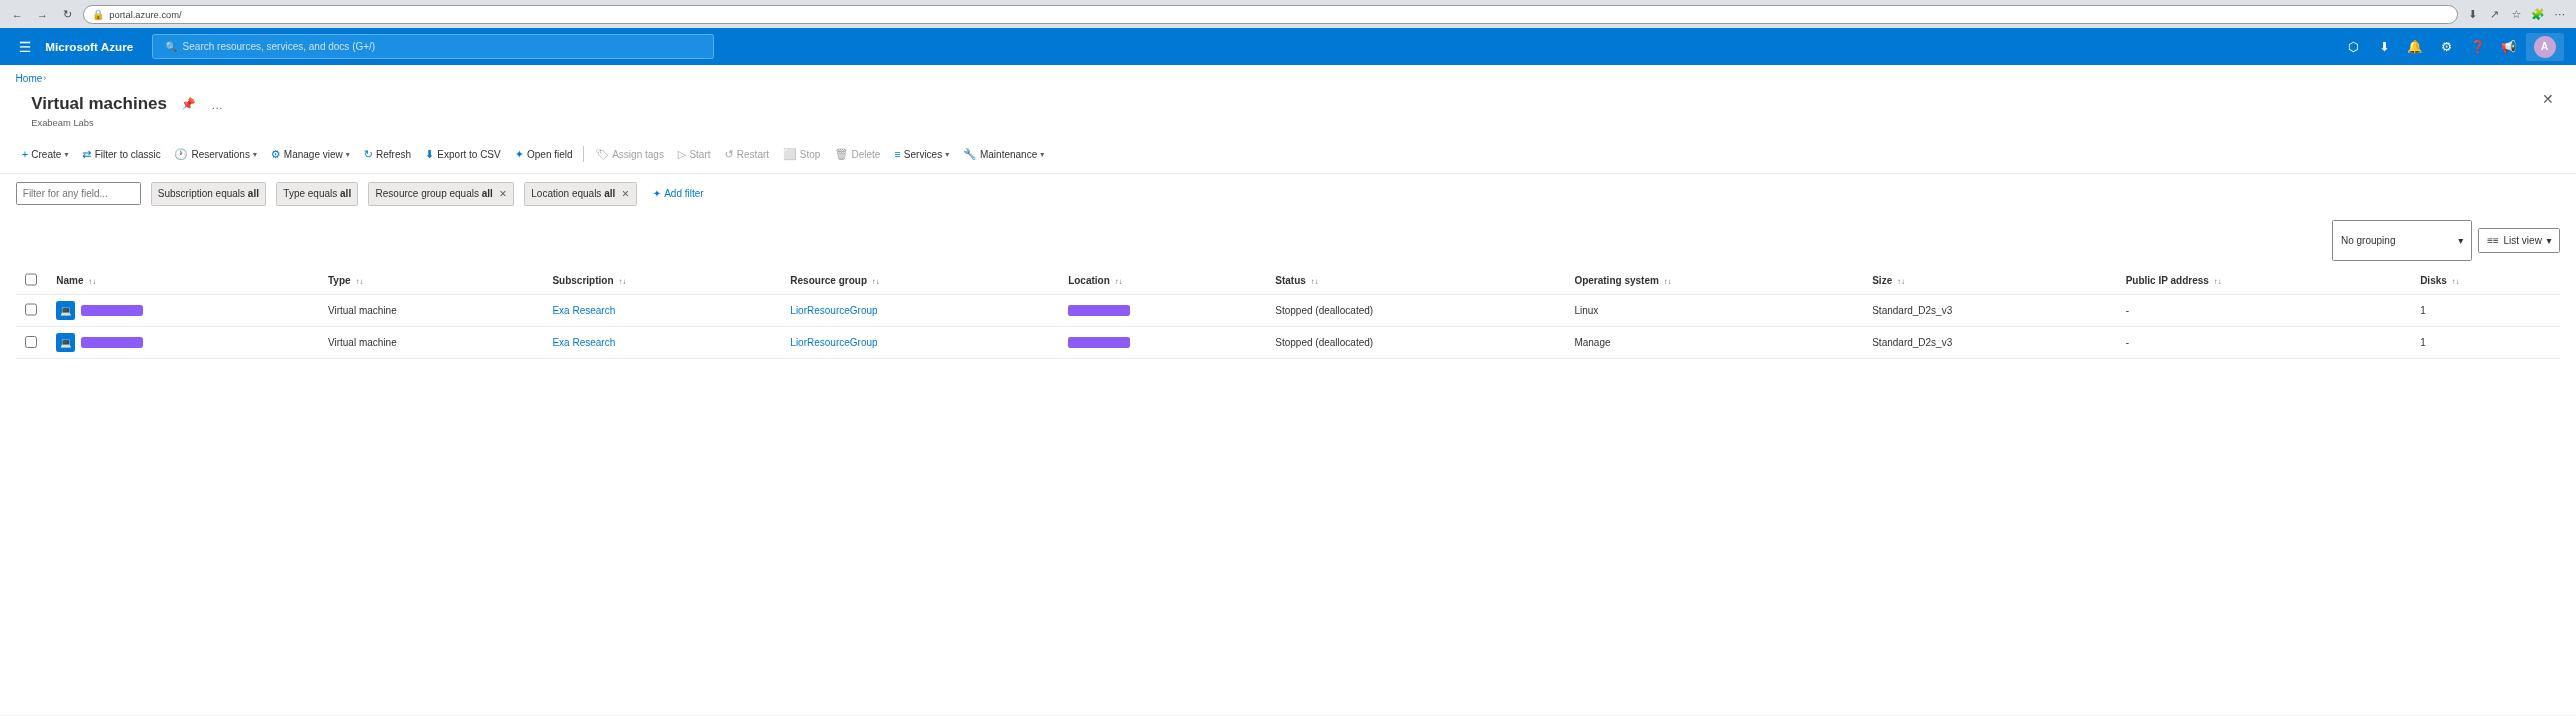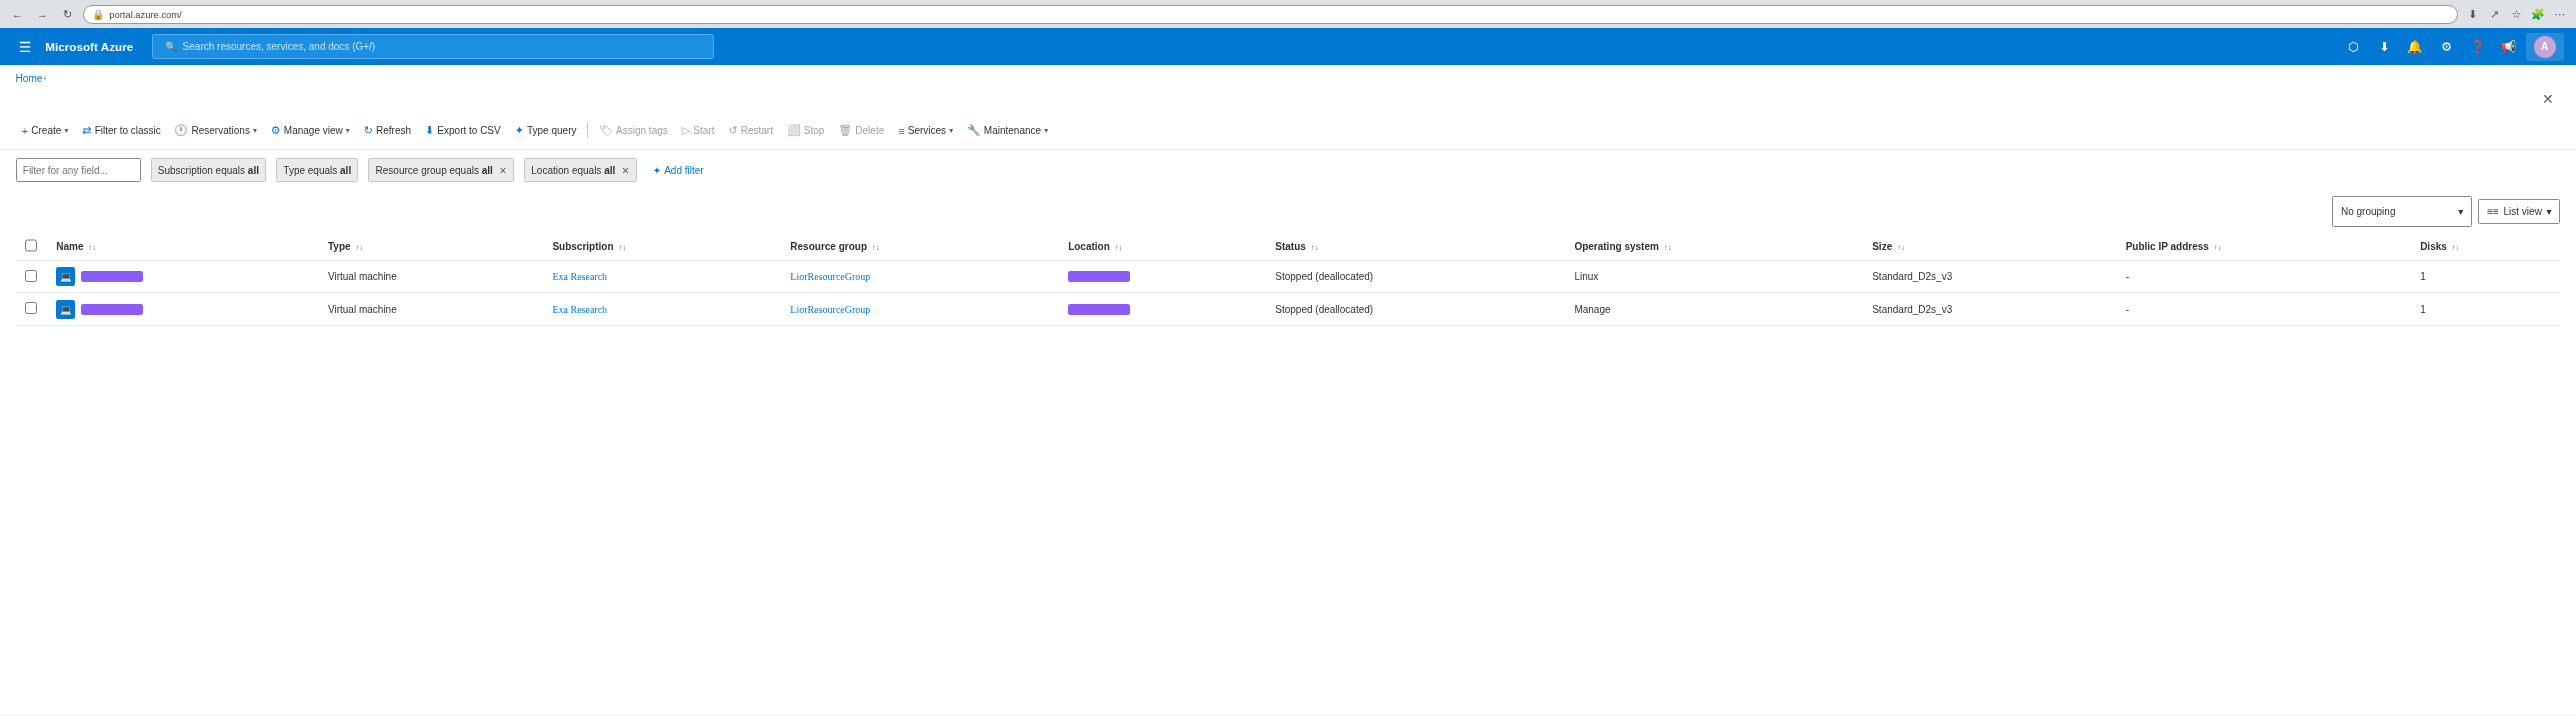--- a/index.html
+++ b/index.html
@@ -231,21 +231,21 @@
       gap: 6.2px;
     }
     .grouping-select {
       display: flex; align-items: center; gap: 3.1px;
       border: 0.8px solid #8a8886;
       border-radius: 1.6px;
       padding: 3.1px 7.8px;
       font-size: 10px;
       cursor: pointer;
       background: white;
-      height: 31px;
+      height: 41px;
       min-width: 140px;
       justify-content: space-between;
     }
     .list-view-btn {
       display: flex; align-items: center; gap: 4.7px;
       border: 0.8px solid #8a8886;
       border-radius: 1.6px;
       padding: 3.1px 7.8px;
       font-size: 10px;
       cursor: pointer;
@@ -294,21 +294,21 @@
     }
     .blurred {
       background: #8b5cf6;
       border-radius: 2.3px;
       color: transparent;
       user-select: none;
       min-width: 62px;
       display: inline-block;
     }
     .link-text {
-      color: #0078d4; cursor: pointer; text-decoration: none; font-family: Liberation Serif, serif;
+      color: #0078d4; cursor: pointer; text-decoration: none;
     }
     .table-container {
       padding: 0 15.6px;
       overflow-x: auto;
     }
   </style>
 </head>
 <body>
 
 <div class="browser-bar">
@@ -351,20 +351,30 @@
 </div>
 
 <div class="main-content">
 
   <div class="breadcrumb">
     <a class="breadcrumb-link">Home</a>
     <span class="breadcrumb-separator">›</span>
   </div>
 
   <div style="display:flex; align-items:flex-start; padding: 3.1px 15.6px 0;">
+    <div>
+      <div class="page-header">
+        <h1 class="page-title">Virtual machines</h1>
+        <div class="page-header-actions">
+          <button class="header-icon-btn" title="Pin">📌</button>
+          <button class="header-icon-btn" title="More">…</button>
+        </div>
+      </div>
+      <div class="page-subtitle">Exabeam Labs</div>
+    </div>
     <button class="close-btn">✕</button>
   </div>
 
   <div class="toolbar">
     <button class="toolbar-btn">
       <span class="btn-icon">+</span>
       <span>Create</span>
       <span class="chevron">▾</span>
     </button>
 
@@ -390,21 +400,21 @@
       <span>Refresh</span>
     </button>
 
     <button class="toolbar-btn">
       <span class="btn-icon">⬇</span>
       <span>Export to CSV</span>
     </button>
 
     <button class="toolbar-btn">
       <span class="btn-icon">✦</span>
-      <span>Type query</span>
+      <span>Open field</span>
     </button>
 
     <div class="toolbar-divider"></div>
 
     <button class="toolbar-btn disabled">
       <span class="btn-icon">🏷</span>
       <span>Assign tags</span>
     </button>
 
     <button class="toolbar-btn disabled">

